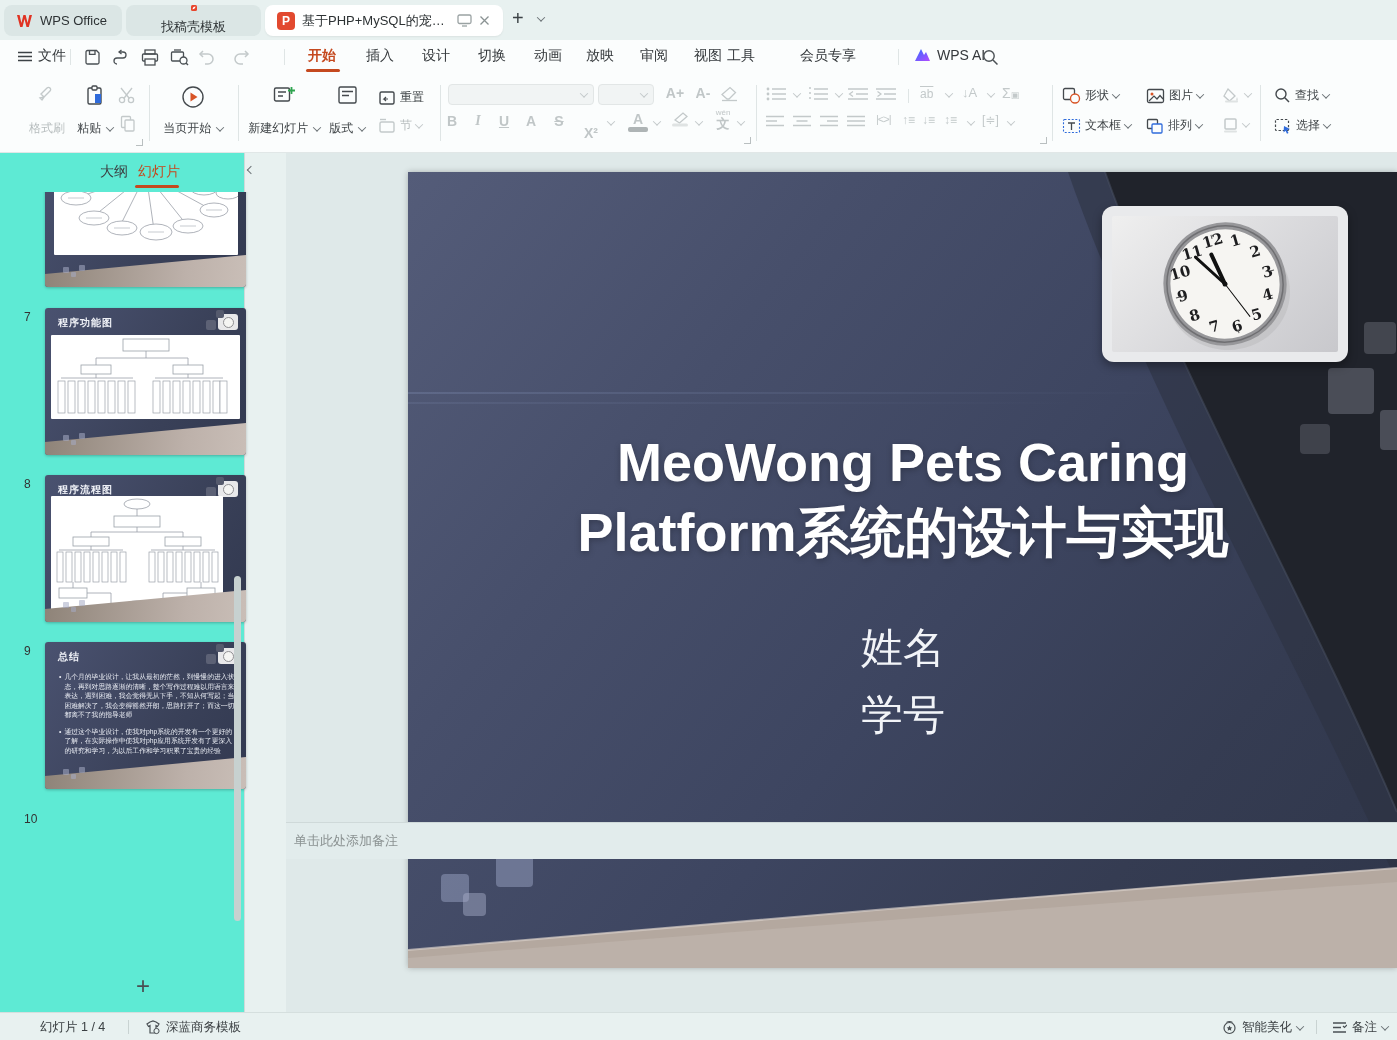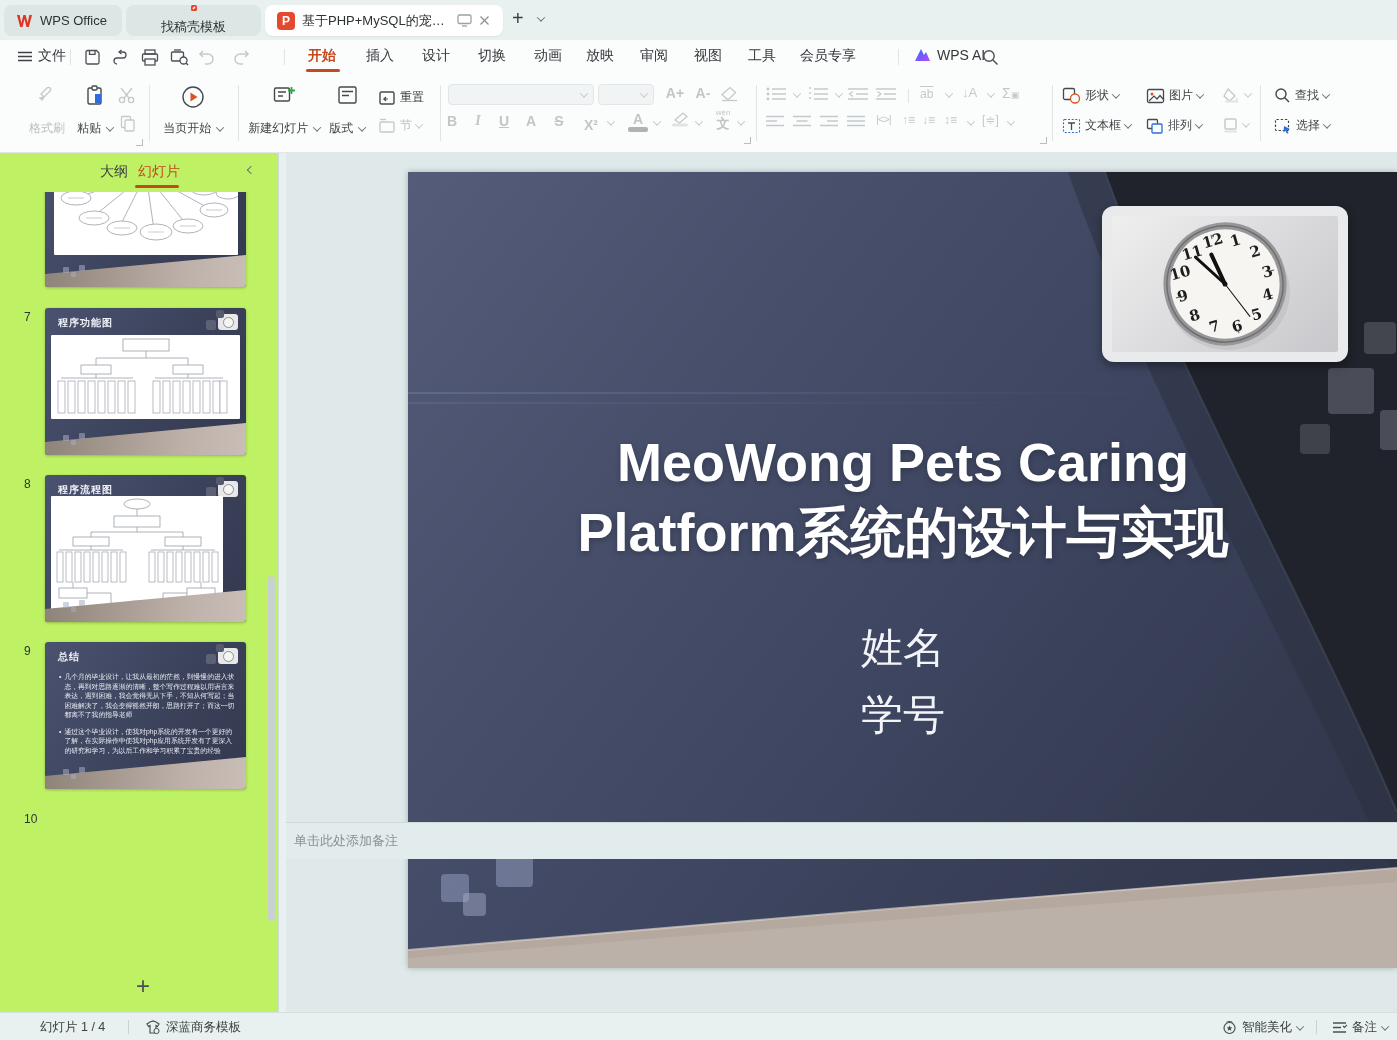--- a/index.html
+++ b/index.html
@@ -30,21 +30,21 @@
 
   
   .toolbar { position:absolute; left:0; top:73px; width:1397px; height:80px; background:#fbfdfd; border-bottom:1px solid #e1e7e7; }
   .bigbtn { position:absolute; top:10px; width:66px; height:60px; display:flex; flex-direction:column; align-items:center; justify-content:space-between; padding:2px 0 6px; }
   .smallrow { position:absolute; display:flex; align-items:center; gap:4px; }
   .combo { position:absolute; height:21px; background:#f1f4f4; border:1px solid #e2e6e6; border-radius:4px; display:flex; align-items:center; justify-content:flex-end; padding:0 6px; }
   .fmt { font-size:14px; color:#c0c6c7; font-weight:bold; width:22px; text-align:center; }
   .exp { position:absolute; width:7px; height:7px; border-right:1.4px solid #b9bfc0; border-bottom:1.4px solid #b9bfc0; }
 
   
-  .sidebar { position:absolute; left:0; top:153px; width:279px; height:859px; background:#bef264; border-right:1px solid #cfd9d9; }
+  .sidebar { position:absolute; left:0; top:153px; width:245px; height:859px; background:#5eead4; border-right:1px solid #cfd9d9; }
   .pane-tabs { position:absolute; left:0; top:0; width:100%; height:39px; }
   .pane-tab { position:absolute; top:10px; font-size:14px; color:#3c4043; }
   .pane-tab.active { color:#c5491f;text-align:center; }
   .thumbs { position:absolute; left:0; top:39px; width:285px; height:820px; overflow:hidden; }
   .thumb { position:absolute; left:45px; width:201px; height:147px; border-radius:3px; overflow:hidden; background:linear-gradient(120deg,#4a5270,#3a4159 60%,#323950); box-shadow:0 1px 3px rgba(0,0,0,.25); cursor:pointer; }
   .thumb-num { position:absolute; left:24px; font-size:12px; color:#333; }
   .t-title { position:absolute; left:13px; top:8px; font-size:10px; font-weight:bold; color:#eef0f6; letter-spacing:1px; }
   .t-clock { position:absolute; right:8px; top:6px; width:20px; height:16px; background:#e8e8ea; border-radius:3px; display:flex; align-items:center; justify-content:center; }
   .t-clock i { width:11px; height:11px; border-radius:50%; background:#f5f5f3; border:1.5px solid #8f8f92; }
   .t-sq1 { position:absolute; right:30px; top:12px; width:10px; height:10px; background:#5c6175; border-radius:2px; }
@@ -161,21 +161,21 @@
 
   <div class="menu-item active" style="left:308px;">开始</div>
   <div class="mi-underline" style="left:306px;width:34px;"></div>
   <div class="menu-item" style="left:366px;">插入</div>
   <div class="menu-item" style="left:422px;">设计</div>
   <div class="menu-item" style="left:478px;">切换</div>
   <div class="menu-item" style="left:534px;">动画</div>
   <div class="menu-item" style="left:586px;">放映</div>
   <div class="menu-item" style="left:640px;">审阅</div>
   <div class="menu-item" style="left:694px;">视图</div>
-  <div class="menu-item" style="left:748px;">工具</div>
+  <div class="menu-item" style="left:727px;">工具</div>
   <div class="menu-item" style="left:800px;">会员专享</div>
   <div class="vd" style="left:898px;top:9px;height:16px;"></div>
   <div class="menu-item" style="left:914px;display:flex;align-items:center;gap:6px;">
     <svg width="17" height="14" viewBox="0 0 17 14">
         <defs>
           <linearGradient id="ai" x1="0" y1="0" x2="1" y2="1">
             <stop offset="0" stop-color="#2f6bff"></stop>
             <stop offset="1" stop-color="#b44bff"></stop>
           </linearGradient>
         </defs>
@@ -288,21 +288,21 @@
     <svg width="19" height="16" viewBox="0 0 19 16">
         <path d="M7 13 L2 8.5 L10 1.5 L15.5 6.5 L9 13 Z" fill="none" stroke="#c3c9ca" stroke-width="1.3"></path>
         <path d="M2 14.5 h15" stroke="#c3c9ca" stroke-width="1.3"></path>
       </svg>
   </div>
   <div class="abs fmt" style="left:441px;top:40px;">B</div>
   <div class="abs fmt" style="left:467px;top:40px;font-style:italic;font-family:'Liberation Serif',serif;">I</div>
   <div class="abs fmt" style="left:493px;top:40px;text-decoration:underline;">U</div>
   <div class="abs fmt" style="left:520px;top:40px;">A</div>
   <div class="abs fmt" style="left:548px;top:40px;text-decoration:line-through;">S</div>
-  <div class="abs fmt" style="left:578px;top:44px;width:26px;">X²</div>
+  <div class="abs fmt" style="left:578px;top:52px;width:26px;">X²</div>
   <span class="chev dis abs" style="left:608px;top:47px;"></span>
   <div class="abs" style="left:626px;top:38px;width:24px;text-align:center;">
     <div class="fmt" style="width:24px;">A</div>
     <div style="width:20px;height:5px;background:#aeb4b5;border-radius:2px;margin:0 auto;"></div>
   </div>
   <span class="chev dis abs" style="left:654px;top:47px;"></span>
   <div class="abs" style="left:670px;top:38px;">
     <svg width="22" height="16" viewBox="0 0 22 16">
         <path d="M5 9 L13 2 L17 5.5 L9.5 12 Z" fill="none" stroke="#c3c9ca" stroke-width="1.3"></path>
         <rect x="2" y="12.5" width="16" height="3" rx="1.5" fill="#dfe3e3"></rect>

